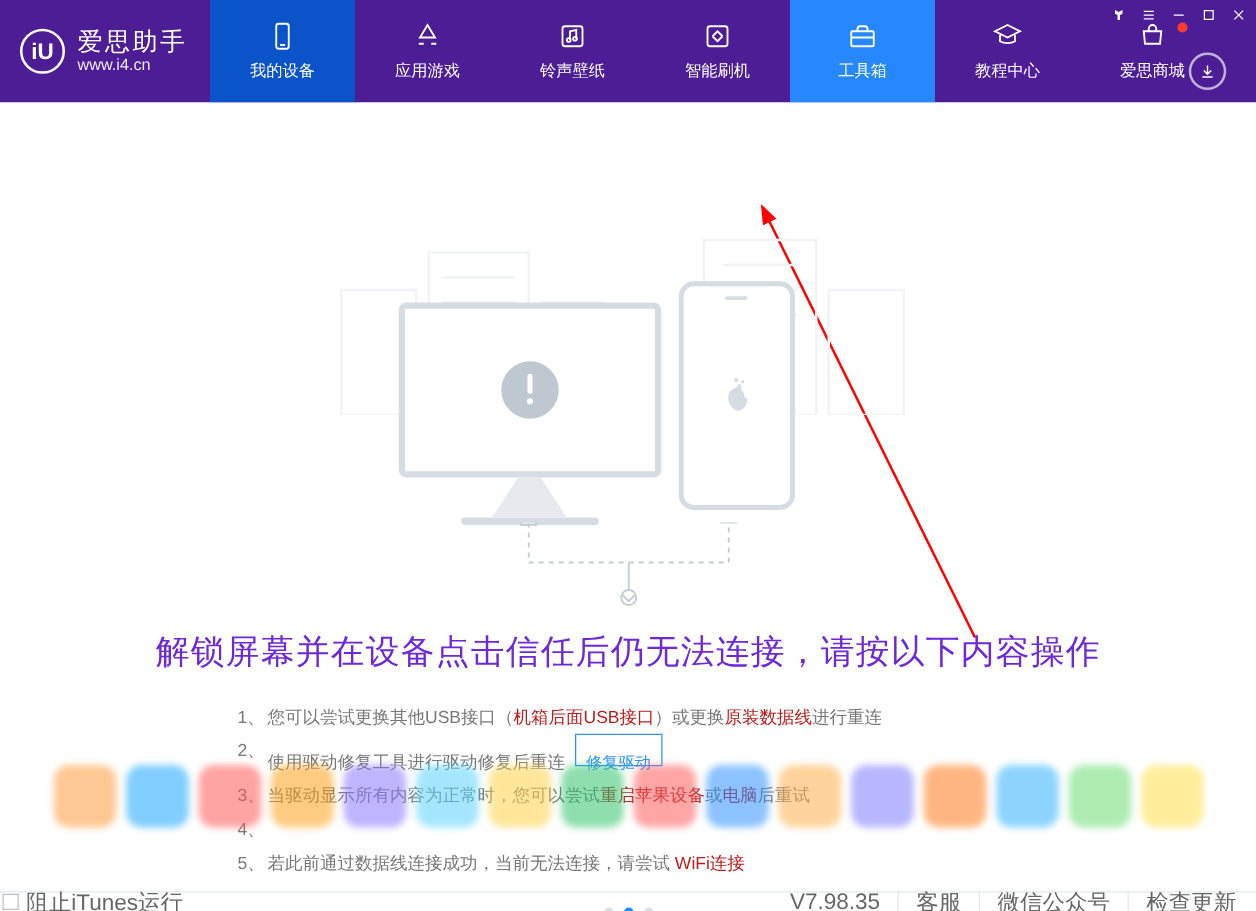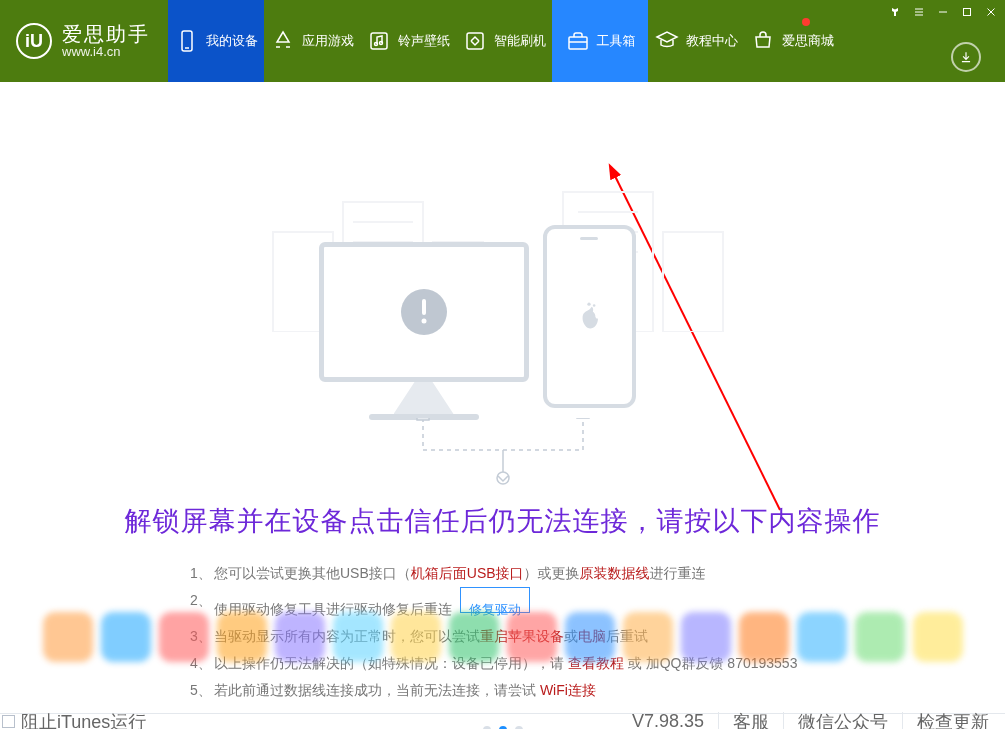--- a/index.html
+++ b/index.html
@@ -1,26 +1,26 @@
 <!DOCTYPE html>
 <html><head>
   <meta charset="utf-8">
   <style>
     *{margin:0;padding:0;box-sizing:border-box;font-family:"Microsoft YaHei",SimHei,sans-serif}
     body{width:1005px;height:729px;background:#fff;position:relative;overflow:hidden}
 
     
-    .header{height:82px;background:#4d7c0f;display:flex;align-items:stretch;color:#fff;position:relative}
+    .header{height:82px;background:#4c1d95;display:flex;align-items:stretch;color:#fff;position:relative}
     .logo-area{display:flex;align-items:center;padding:0 18px 0 16px;gap:10px}
     .logo-icon{width:36px;height:36px;border:2px solid #fff;border-radius:50%;display:flex;align-items:center;justify-content:center;color:#fff;font-weight:bold;font-size:18px}
     .logo-text{display:flex;flex-direction:column;line-height:1.1}
     .app-name{font-size:20px;letter-spacing:2px}
     .app-url{font-size:13px;opacity:.9}
     .nav{display:flex;align-items:stretch}
-    .nav-item{width:96px;display:flex;align-items:center;justify-content:center;gap:6px;cursor:pointer;font-size:13px;color:#fff;position:relative}
+    .nav-item{width:116px;display:flex;flex-direction:column;align-items:center;justify-content:center;gap:6px;cursor:pointer;font-size:13px;color:#fff;position:relative}
     .nav-item.active{background:#0b53c9}
     .nav-item.highlight{background:#2687ff}
     .nav-icon{width:26px;height:26px;display:flex;align-items:center;justify-content:center}
     .nav-icon svg{width:24px;height:24px;stroke:#fff;fill:none;stroke-width:1.5}
     .shop-dot{position:absolute;top:18px;right:30px;width:8px;height:8px;background:#ff3b30;border-radius:50%}
 
     
     .window-controls{position:absolute;top:4px;right:6px;display:flex;gap:8px;align-items:center}
     .wc{width:16px;height:16px;display:flex;align-items:center;justify-content:center;cursor:pointer;color:#fff;font-size:12px}
     .wc svg{width:12px;height:12px;stroke:#fff;stroke-width:2;fill:none}
@@ -257,23 +257,20 @@
       </span>
     </div>
     <div class="row">
       <span class="num">3、</span>
       <span>
         <span>当驱动显示所有内容为正常时，您可以尝试</span><span class="link">重启苹果设备</span><span>或</span><span class="link">电脑</span><span>后重试</span>
       </span>
     </div>
     <div class="row">
       <span class="num">4、</span>
-      <span>
-        <span>以上操作仍无法解决的（如特殊情况：设备已停用），请 </span><span class="link">查看教程</span><span> 或 加QQ群反馈 870193553</span>
-      </span>
     </div>
     <div class="row">
       <span class="num">5、</span>
       <span>
         <span>若此前通过数据线连接成功，当前无法连接，请尝试 </span><span class="link">WiFi连接</span>
       </span>
     </div>
   </div>
 
   <div class="dots">

